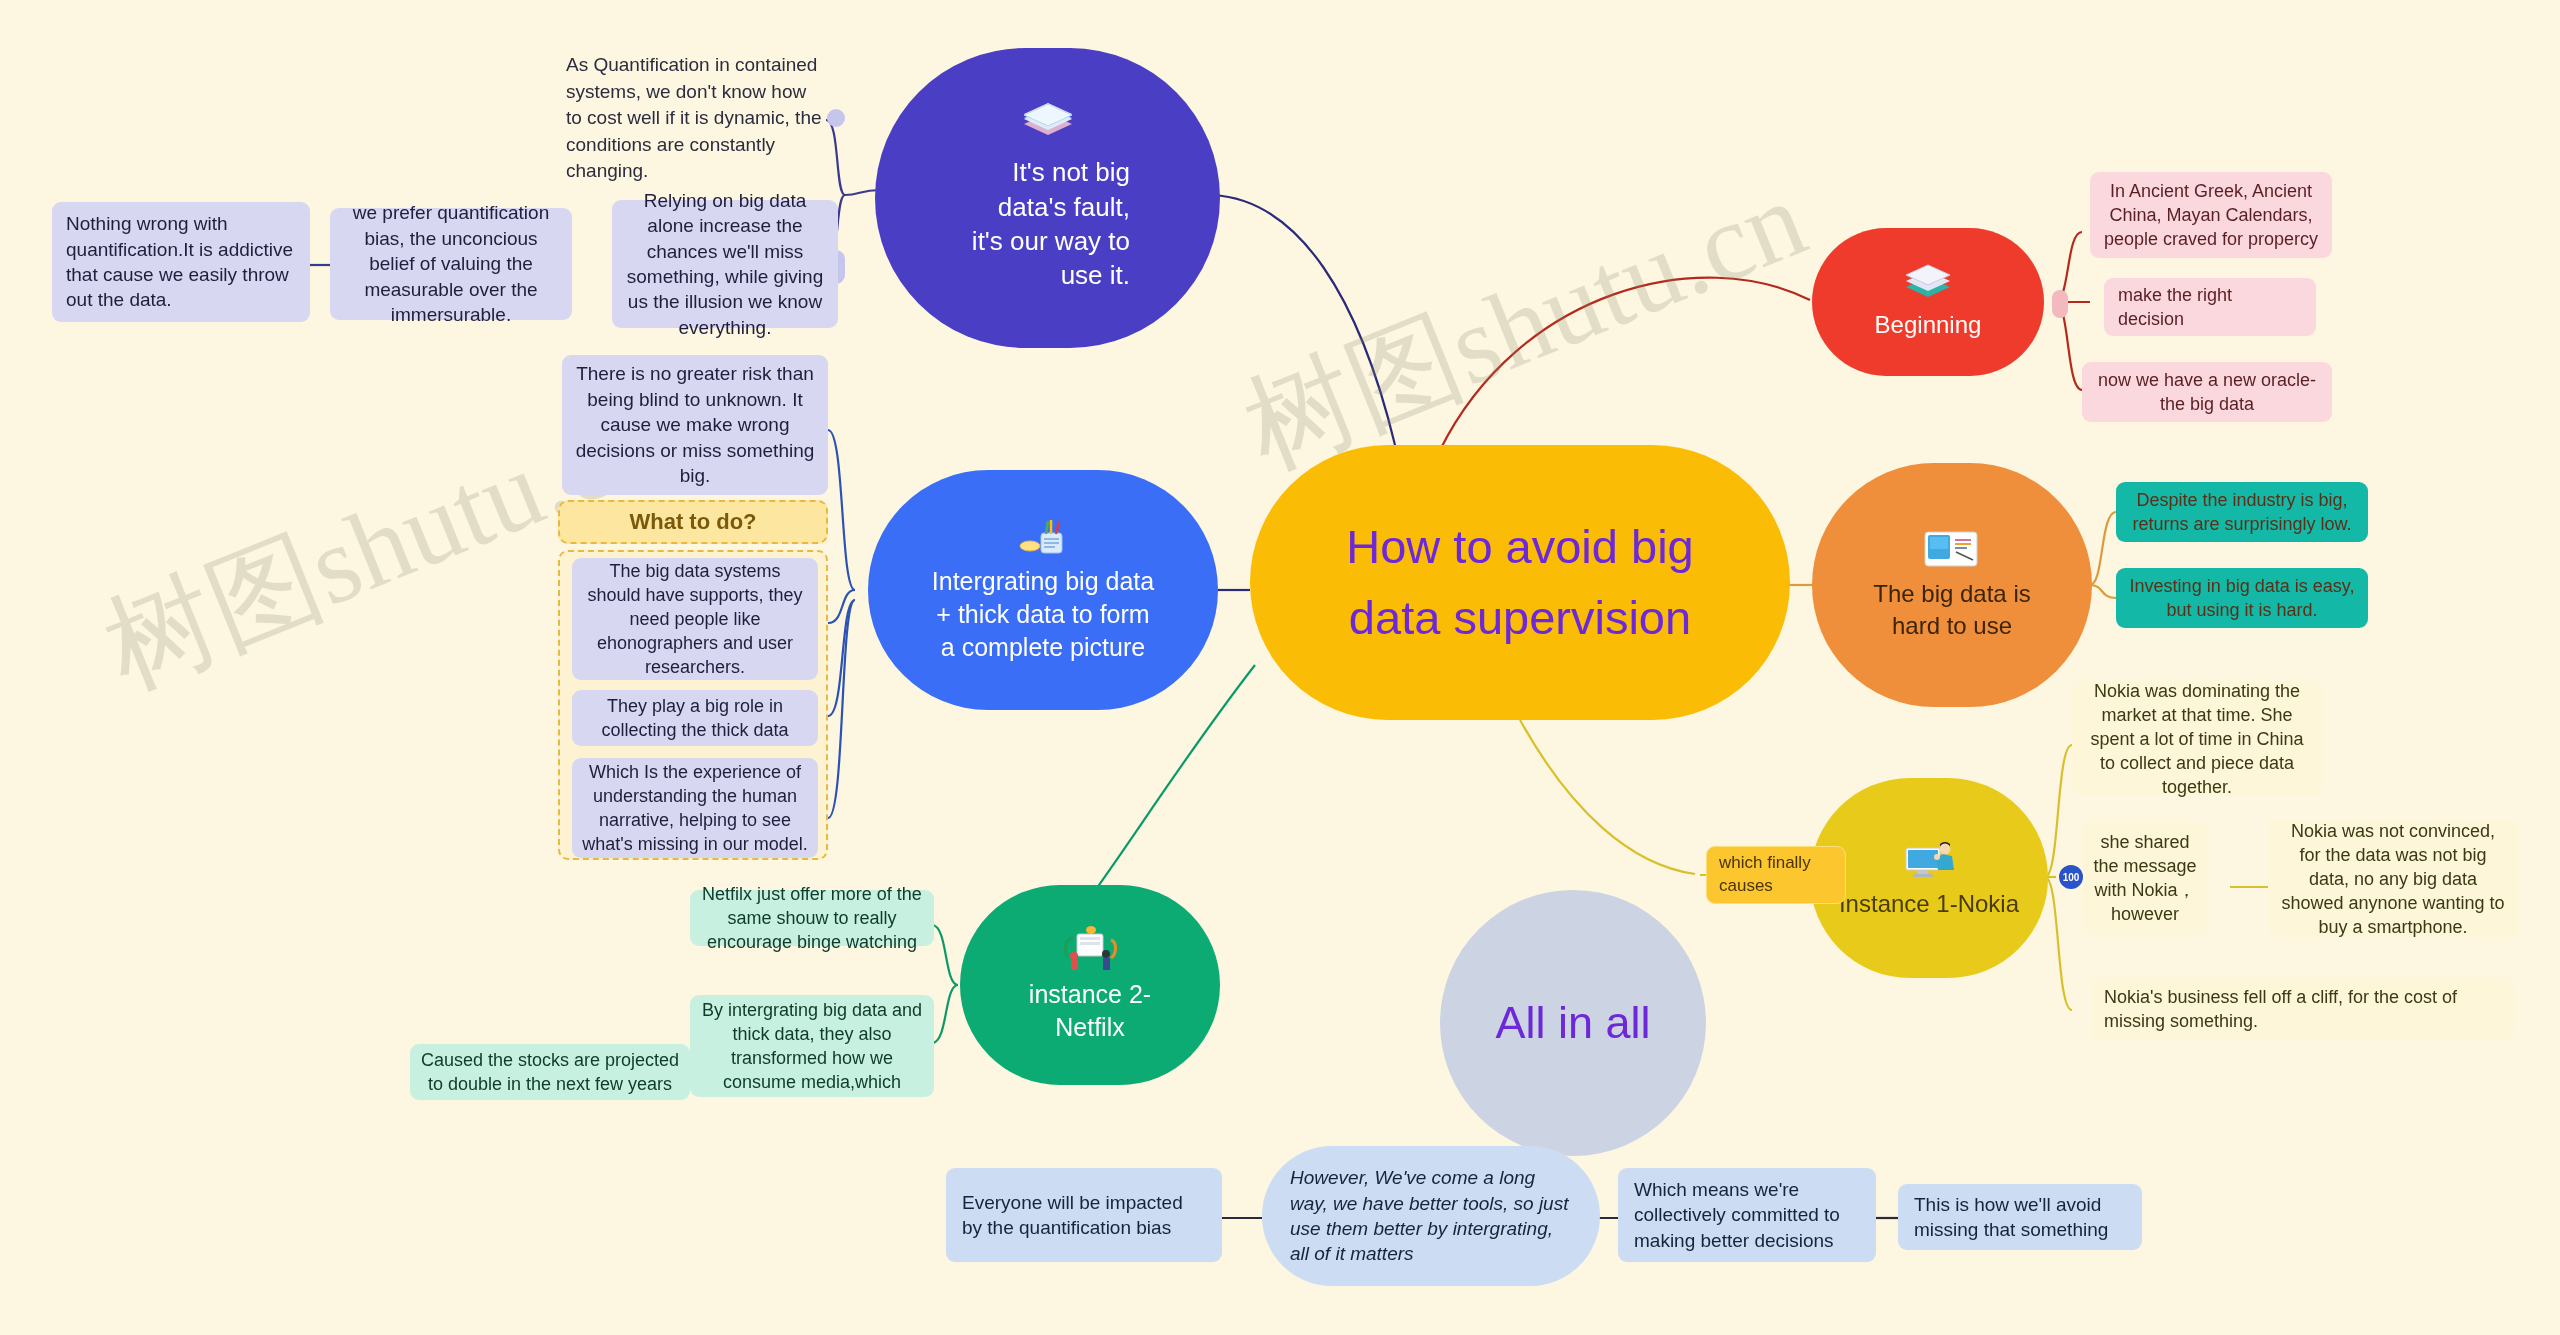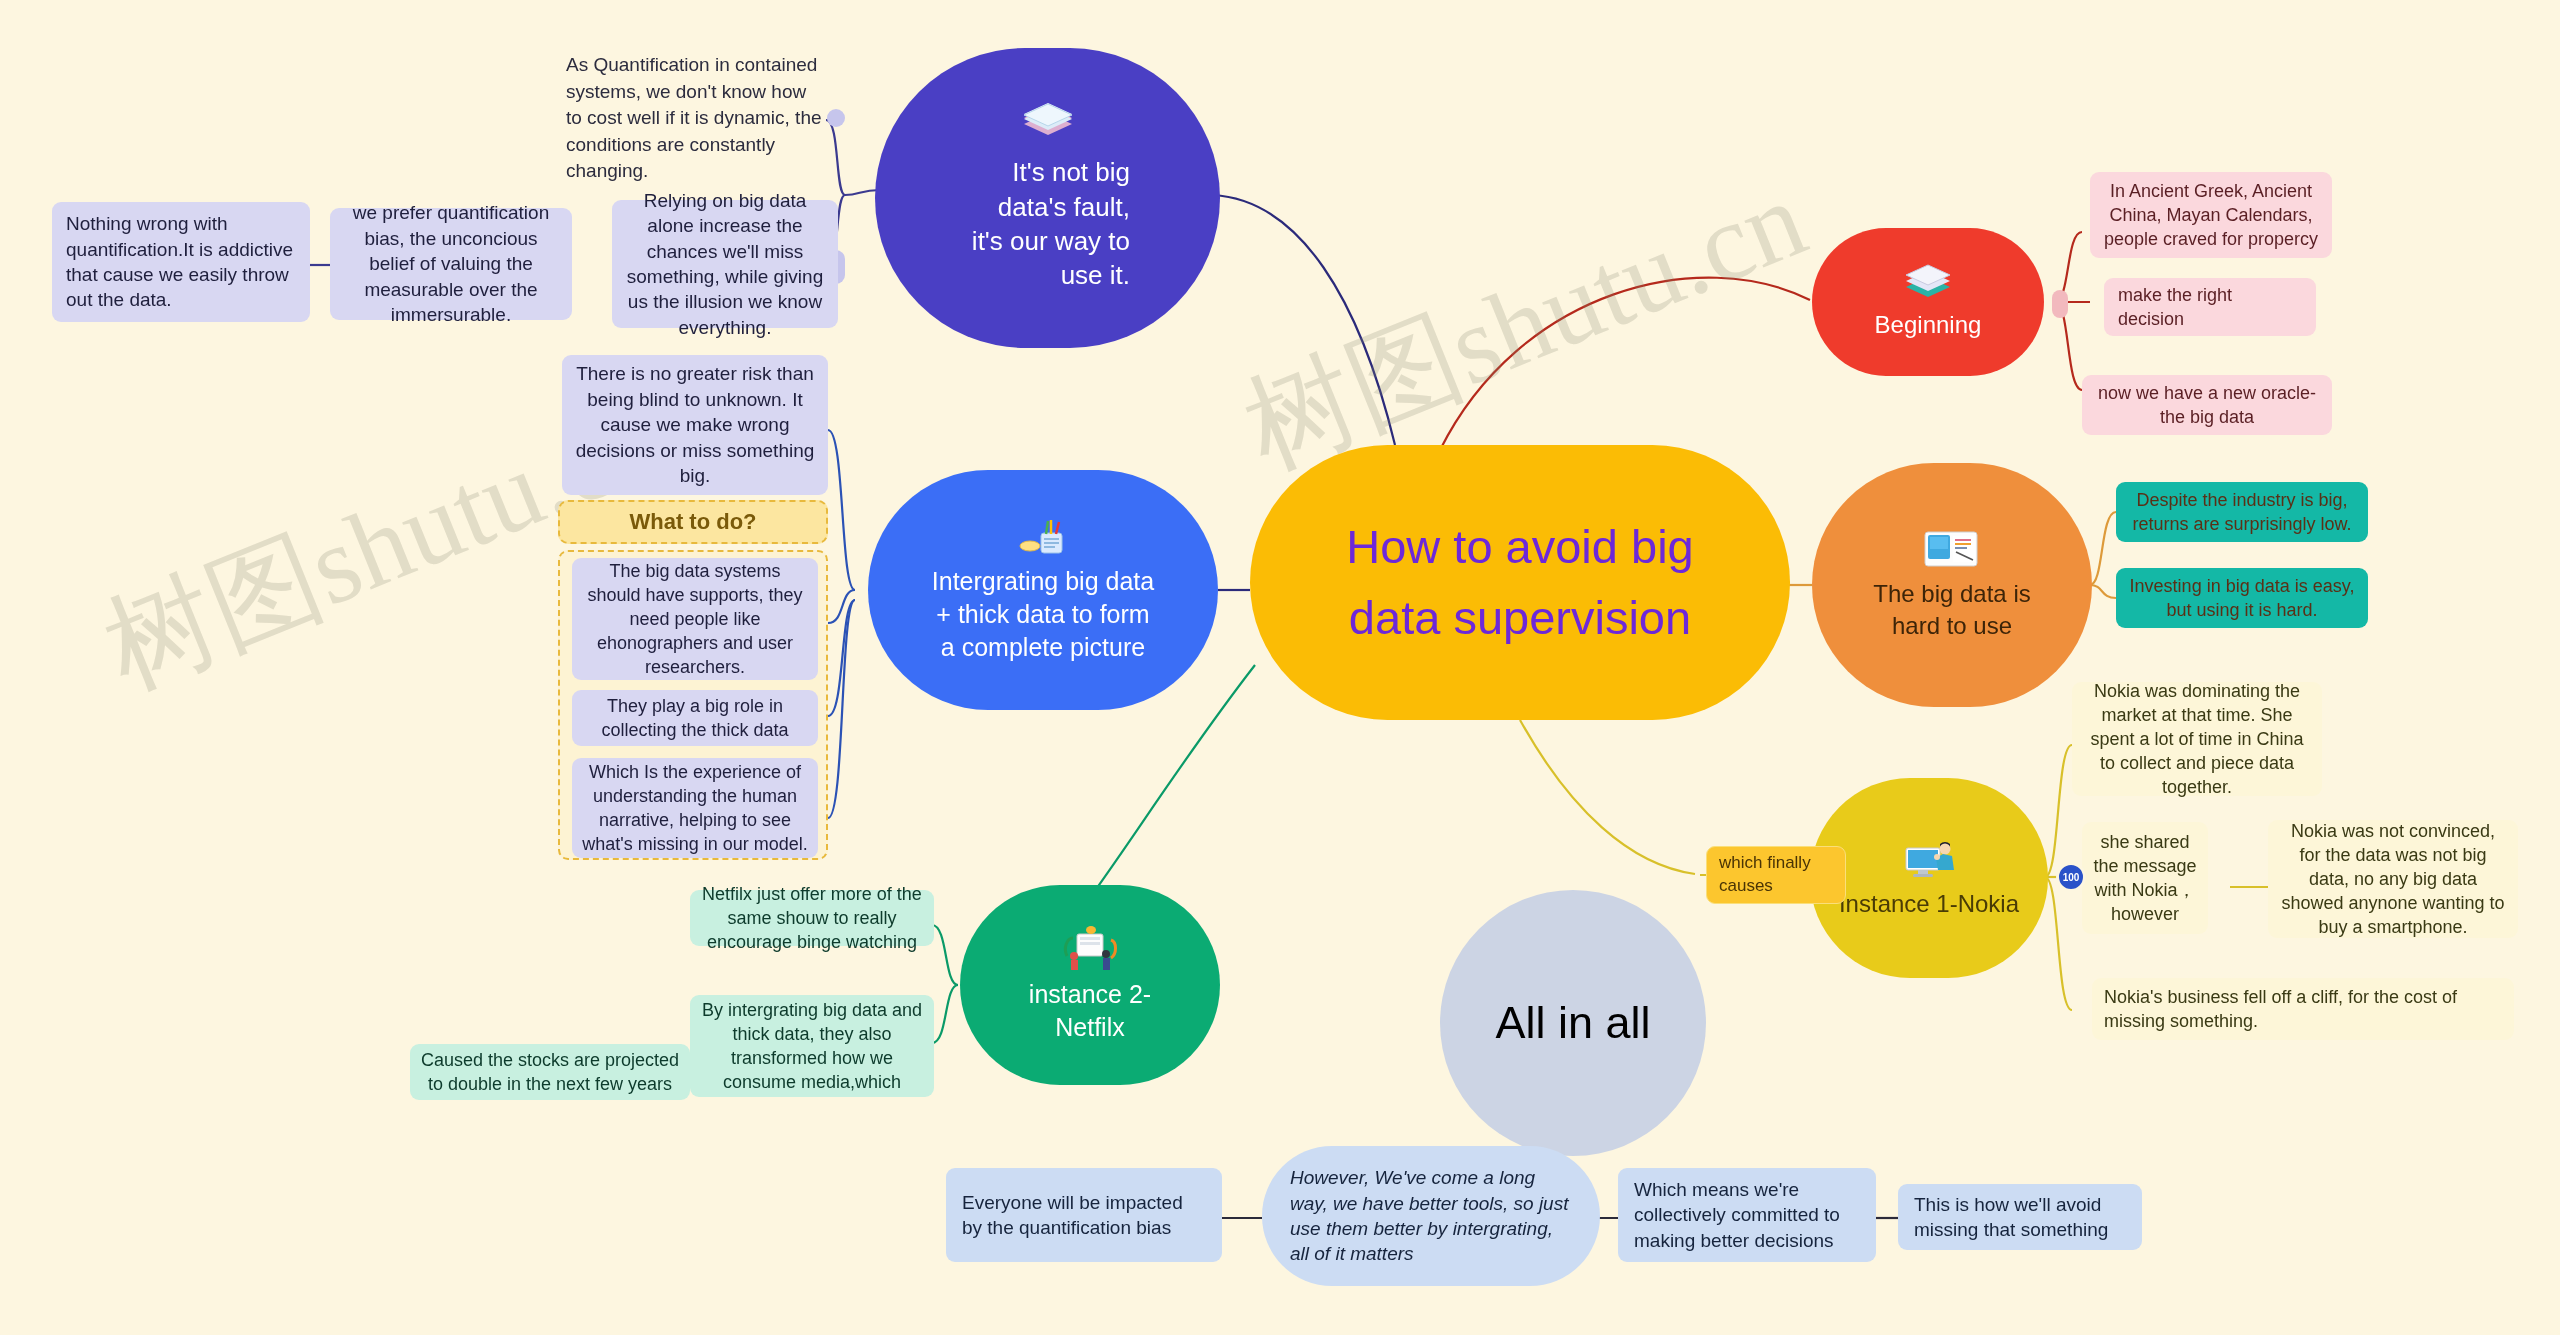--- a/index.html
+++ b/index.html
@@ -216,21 +216,21 @@
         <polygon points="26,14 48,24 26,34 4,24" fill="#2ab3a6"></polygon>
         <polygon points="26,8 48,18 26,28 4,18" fill="#e4e6f7"></polygon>
         <polygon points="26,2 48,12 26,22 4,12" fill="#f3f4fb" stroke="#c8cbe0"></polygon>
       </svg>
     </span>
     <span>Beginning</span>
   </div>
 
   <div class="leaf v-pink" style="left:2090px; top:172px; width:242px; height:86px; font-size:18px;">In Ancient Greek, Ancient China, Mayan Calendars, people craved for propercy</div>
   <div class="leaf v-pink left-align" style="left:2104px; top:278px; width:212px; height:58px; font-size:18px; padding:8px 14px;">make the right decision</div>
-  <div class="leaf v-pink" style="left:2082px; top:362px; width:250px; height:60px; font-size:18px;margin-top:13px;">now we have a new oracle-the big data</div>
+  <div class="leaf v-pink" style="left:2082px; top:362px; width:250px; height:60px; font-size:18px;">now we have a new oracle-the big data</div>
 
   <div class="node bubble" style="left:1812px; top:463px; width:280px; height:244px; background:#ef8f3c; font-size:24px; color:#3d2408;">
     <span class="bicon">
       <svg width="58" height="44" viewBox="0 0 58 44">
         <rect x="2" y="4" width="52" height="34" rx="3" fill="#fdfdfd" stroke="#cfcfcf"></rect>
         <rect x="5" y="7" width="22" height="24" rx="2" fill="#3fa9e0"></rect>
         <rect x="7" y="9" width="18" height="12" fill="#58bdf0"></rect>
         <rect x="30" y="8" width="22" height="26" fill="#fff"></rect>
         <rect x="32" y="11" width="16" height="2" fill="#e0718a"></rect>
         <rect x="32" y="15" width="16" height="2" fill="#f0a030"></rect>
@@ -264,21 +264,21 @@
 
   <div class="leaf v-cream" style="left:2072px; top:682px; width:250px; height:114px; font-size:18px;">Nokia was dominating the market at that time. She spent a lot of time in China to collect and piece data together.</div>
 
   <div class="leaf v-cream" style="left:2082px; top:822px; width:126px; height:112px; font-size:18px;">she shared the message with Nokia， however</div>
   <div class="badge-100" style="left:2056px; top:862px;">100</div>
 
   <div class="leaf v-cream" style="left:2268px; top:820px; width:250px; height:118px; font-size:18px;">Nokia was not convinced, for the data was not big data, no any big data showed anynone wanting to buy a smartphone.</div>
 
   <div class="leaf v-cream left-align" style="left:2092px; top:978px; width:422px; height:62px; font-size:18px; padding:8px 12px;">Nokia's business fell off a cliff, for the cost of missing something.</div>
 
-  <div class="node" style="left:1440px; top:890px; width:266px; height:266px; border-radius:50%; background:#ccd4e4; color:#000000; font-size:45px;">
+  <div class="node" style="left:1440px; top:890px; width:266px; height:266px; border-radius:50%; background:#ccd4e4; color:#6d28d9; font-size:45px;">
     <span>All in all</span>
   </div>
 
   <div class="leaf v-lblue left-align" style="left:1262px; top:1146px; width:338px; height:140px; font-size:19px; border-radius:70px; padding:24px 28px;font-style:italic;">However, We've come a long way, we have better tools, so just use them better by intergrating, all of it matters</div>
 
   <div class="leaf v-lblue left-align" style="left:946px; top:1168px; width:276px; height:94px; font-size:19px; padding:10px 16px;">Everyone will be impacted by the quantification bias</div>
 
   <div class="leaf v-lblue left-align" style="left:1618px; top:1168px; width:258px; height:94px; font-size:19px; padding:10px 16px;">Which means we're collectively committed to making better decisions</div>
 
   <div class="leaf v-lblue left-align" style="left:1898px; top:1184px; width:244px; height:66px; font-size:19px; padding:10px 16px;">This is how we'll avoid missing that something</div>

